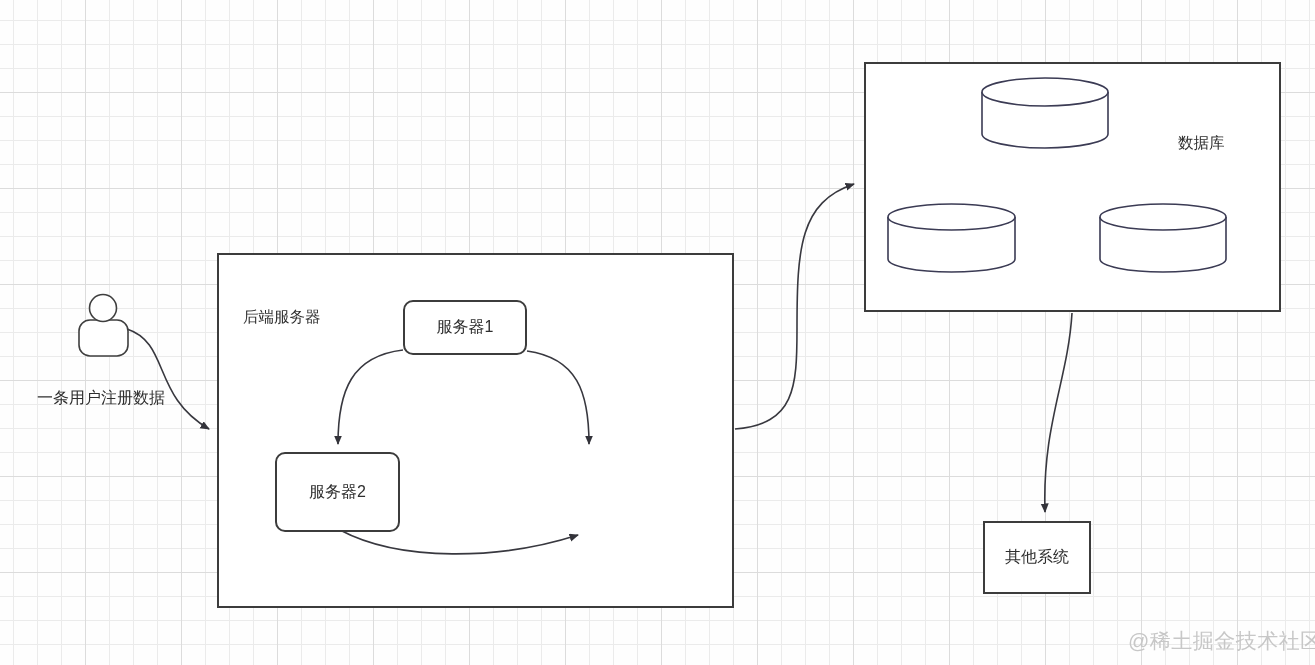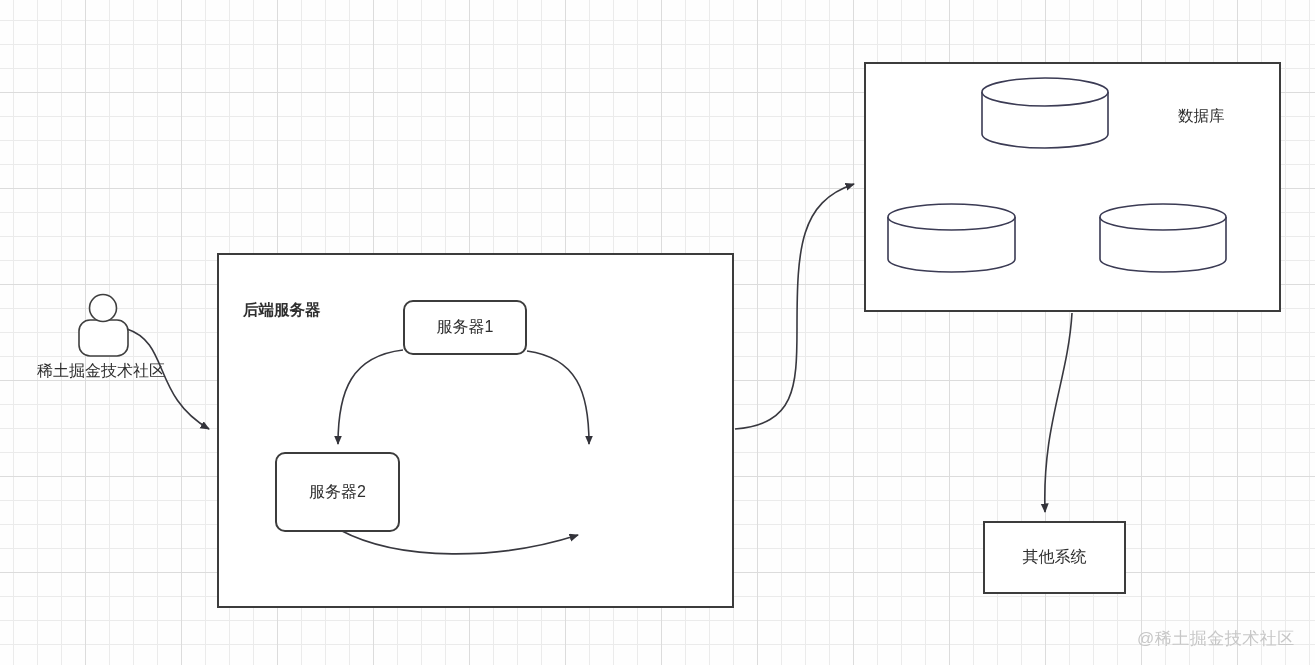--- a/index.html
+++ b/index.html
@@ -27,25 +27,25 @@
     border:2px solid #3c3c3c;
     box-sizing:border-box;
     display:flex;align-items:center;justify-content:center;
     color:#2e2e2e;font-size:16px;
   }
   .rounded{border-radius:10px;}
   .container-box{
     position:absolute;background:#fff;border:2px solid #3c3c3c;box-sizing:border-box;
   }
   .floating-label{
-    position:absolute;color:#2e2e2e;font-size:15.5px;white-space:nowrap;
+    position:absolute;color:#2e2e2e;font-size:15.5px;white-space:nowrap;margin-top:27px;
   }
   .watermark{
     position:absolute;left:1128px;top:627px;width:176px;
-    color:#c7c7c7;font-size:17px;text-align:center;white-space:nowrap;
+    color:#c7c7c7;font-size:21px;text-align:left;white-space:nowrap;
     letter-spacing:0.5px;
   }
 </style>
 </head>
 <body>
 
 <div class="canvas">
 
   <div class="container-box" style="left:217px;top:253px;width:517px;height:355px;"></div>
   <div class="container-box" style="left:864px;top:62px;width:417px;height:250px;"></div>
@@ -76,30 +76,30 @@
     <g>
       <path d="M888,217 L888,259 A63.5,13 0 0 0 1015,259 L1015,217" fill="#ffffff" stroke="#3b3b54" stroke-width="1.6"></path>
       <ellipse cx="951.5" cy="217" rx="63.5" ry="13" fill="#ffffff" stroke="#3b3b54" stroke-width="1.6"></ellipse>
     </g>
     <g>
       <path d="M1100,217 L1100,259 A63,13 0 0 0 1226,259 L1226,217" fill="#ffffff" stroke="#3b3b54" stroke-width="1.6"></path>
       <ellipse cx="1163" cy="217" rx="63" ry="13" fill="#ffffff" stroke="#3b3b54" stroke-width="1.6"></ellipse>
     </g>
   </svg>
 
-  <div class="floating-label" style="left:243px;top:300px;font-weight:bold;">后端服务器</div>
+  <div class="floating-label" style="left:243px;top:280px;">后端服务器</div>
   <div class="floating-label" style="left:1178px;top:106px;">数据库</div>
-  <div class="floating-label" style="left:37px;top:361px;font-size:16px;">稀土掘金技术社区</div>
+  <div class="floating-label" style="left:37px;top:361px;font-size:16px;">一条用户注册数据</div>
 
   <div class="node rounded" style="left:403px;top:300px;width:124px;height:55px;">
     <span>服务器1</span>
   </div>
   <div class="node rounded" style="left:275px;top:452px;width:125px;height:80px;">
     <span>服务器2</span>
   </div>
 
-  <div class="node" style="left:983px;top:521px;width:143px;height:73px;">
+  <div class="node" style="left:983px;top:521px;width:108px;height:73px;">
     <span>其他系统</span>
   </div>
 
   <div class="watermark">@稀土掘金技术社区</div>
 
 </div>
 
 </body></html>

